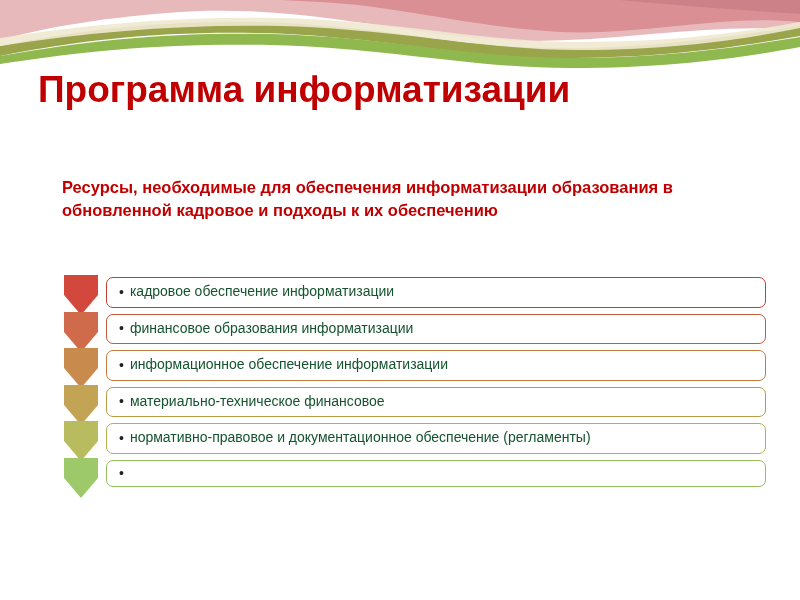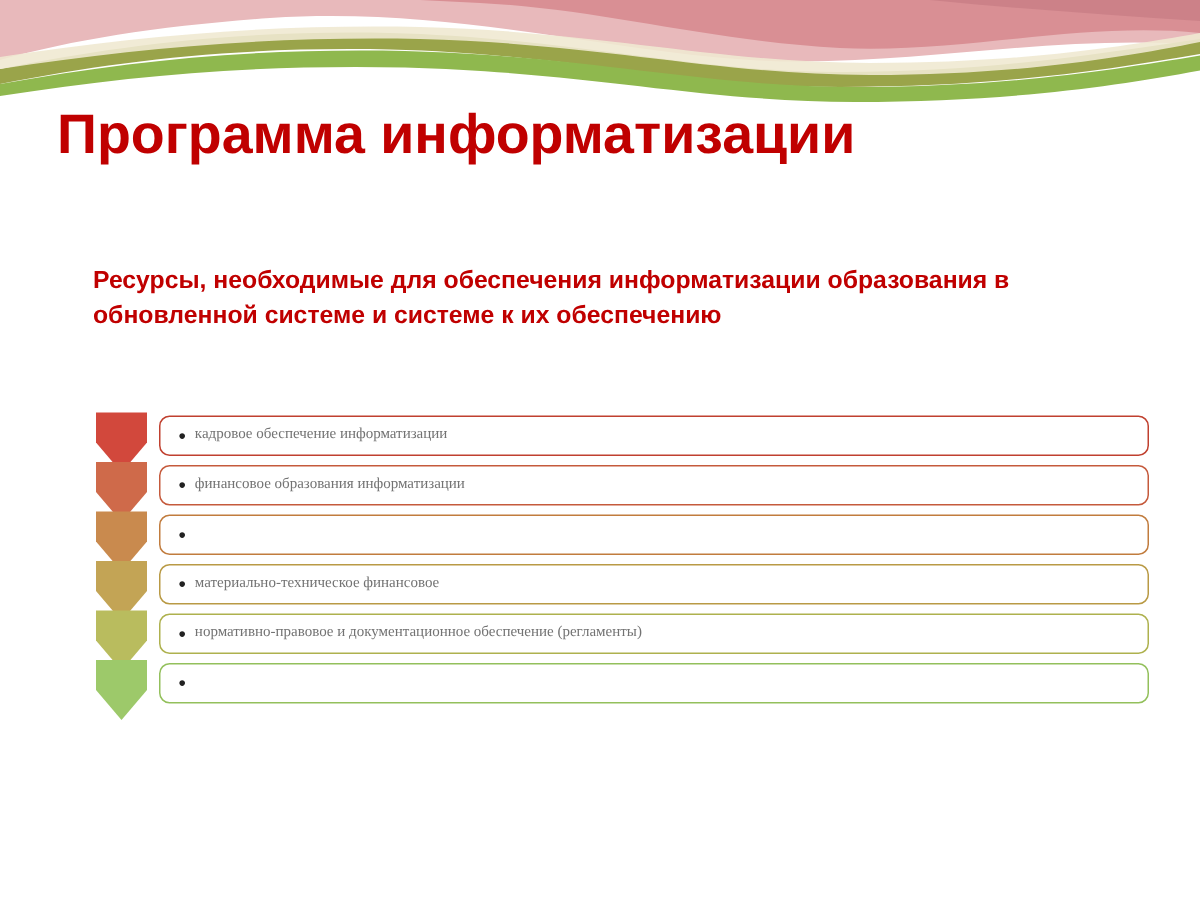--- a/index.html
+++ b/index.html
@@ -89,24 +89,23 @@
     min-height: 26px;
     box-sizing: border-box;
   }
   .bullet {
     color: #222222;
     font-size: 14px;
     margin-right: 6px;
     line-height: 1;
   }
   .item-text {
-    font-size: 10px;
-    color: #737373;
+    font-size: 14px;
+    color: #14532d;
     line-height: 1.25;
-    font-family: Liberation Serif, serif;
   }
 </style>
 </head>
 <body>
 
 <div class="slide">
 
   <div class="ribbon-band">
     <svg width="800" height="72" viewBox="0 0 800 72" xmlns="http://www.w3.org/2000/svg">
       <rect x="0" y="0" width="800" height="72" fill="#ffffff"></rect>
@@ -116,21 +115,21 @@
       <path d="M0,56 C90,40 170,32 270,34 C390,37 470,58 570,58 C670,58 740,47 800,37 L800,47 C740,58 670,68 570,68 C470,68 390,48 270,45 C170,43 90,50 0,64 Z" fill="#8fb84e"></path>
       <path d="M0,38 C90,24 180,16 280,18 C400,21 480,42 580,42 C680,42 750,31 800,22 L800,28 C750,38 680,50 580,50 C480,50 400,29 280,26 C180,24 90,32 0,46 Z" fill="#efe9d2" opacity="0.9"></path>
       <path d="M620,0 L800,0 L800,14 C740,10 680,6 620,0 Z" fill="#c97f86" opacity="0.85"></path>
     </svg>
   </div>
 
   <div class="title-block">
     <div class="title-line">Программа информатизации</div>
   </div>
 
-  <div class="subtitle">Ресурсы, необходимые для обеспечения информатизации образования в обновленной системе и системе к их обеспечению</div>
+  <div class="subtitle">Ресурсы, необходимые для обеспечения информатизации образования в обновленной кадровое и подходы к их обеспечению</div>
 
   <div class="chevron-list">
 
     <div class="row">
       <div class="arrow-cell">
         <svg width="46" height="46" viewBox="0 0 46 46" xmlns="http://www.w3.org/2000/svg">
           <path d="M6,2 L40,2 L40,22 L23,42 L6,22 Z" fill="#d2483c"></path>
         </svg>
       </div>
       <div class="text-cell" style="border-color:#c0402f">
@@ -152,20 +151,21 @@
     </div>
 
     <div class="row">
       <div class="arrow-cell">
         <svg width="46" height="46" viewBox="0 0 46 46" xmlns="http://www.w3.org/2000/svg">
           <path d="M6,2 L40,2 L40,22 L23,42 L6,22 Z" fill="#c98a4e"></path>
         </svg>
       </div>
       <div class="text-cell" style="border-color:#c17c3e">
         <span class="bullet">•</span>
+        <span class="item-text">информационное обеспечение информатизации</span>
       </div>
     </div>
 
     <div class="row">
       <div class="arrow-cell">
         <svg width="46" height="46" viewBox="0 0 46 46" xmlns="http://www.w3.org/2000/svg">
           <path d="M6,2 L40,2 L40,22 L23,42 L6,22 Z" fill="#c3a455"></path>
         </svg>
       </div>
       <div class="text-cell" style="border-color:#b99a45">

